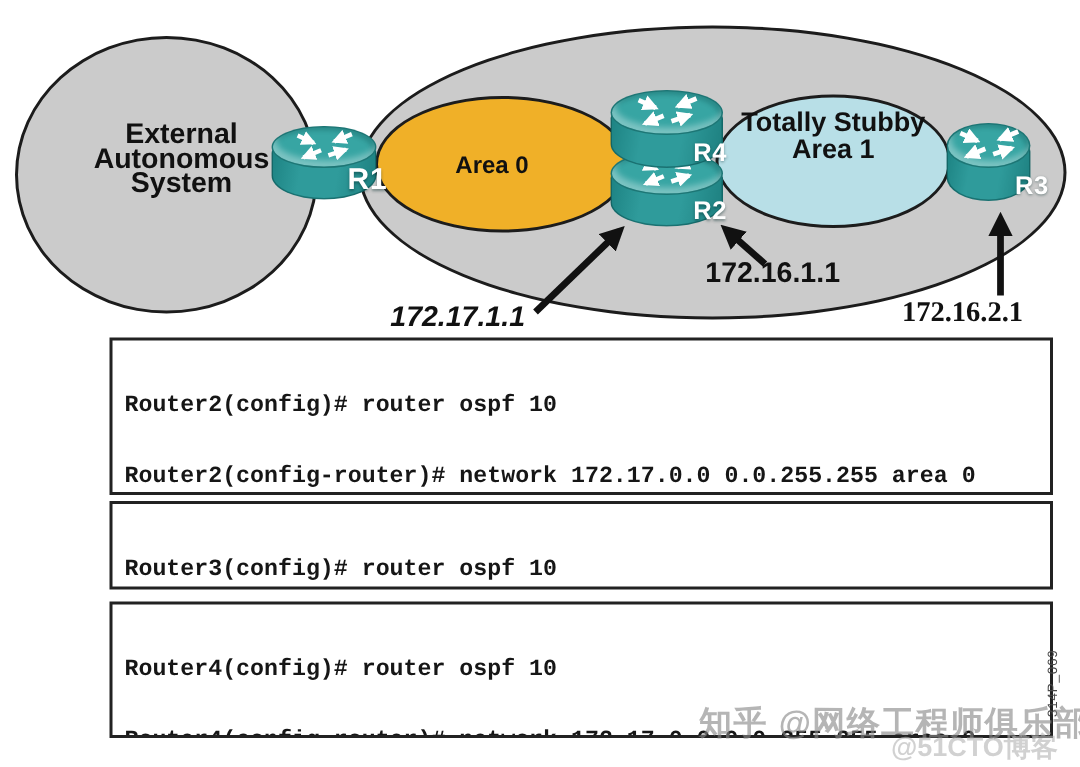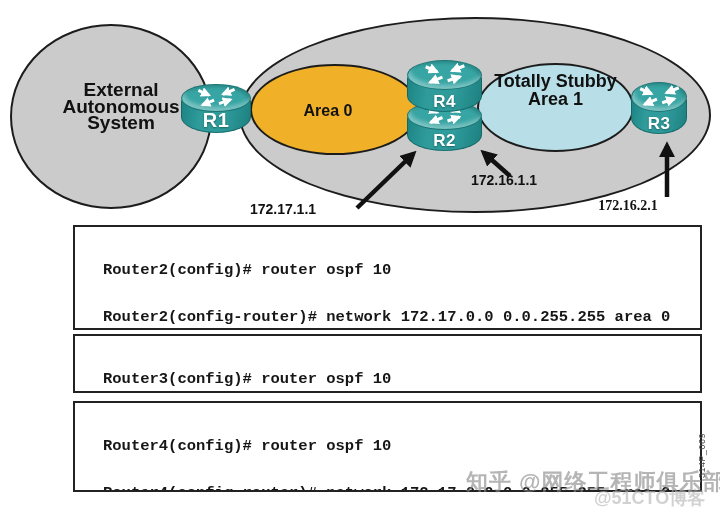--- a/index.html
+++ b/index.html
@@ -12,27 +12,27 @@
   .shape { position:absolute; border:2px solid #1c1c1c; border-radius:50%; }
   .external-circle { left:10px; top:24px; width:202px; height:185px; background:#cbcbcb; z-index:1; }
   .big-ellipse     { left:239px; top:17px; width:472px; height:196px; background:#cbcbcb; z-index:1; }
   .area0-ellipse   { left:250px; top:64px; width:170px; height:91px; background:#f0b028; z-index:2; }
   .area1-ellipse   { left:477px; top:63px; width:157px; height:89px; background:#b8dfe7; z-index:2; }
 
   .dlabel { position:absolute; color:#111; font-weight:bold; text-align:center; z-index:5; }
   .external-label { left:20px; top:82px; width:202px; font-size:19px; line-height:16.5px; }
   .area0-label    { left:252px; top:101px; width:140px; font-size:16px; line-height:20px;padding-left:12px; }
   .area1-label    { left:477px; top:72px; width:157px; font-size:18px; line-height:18px; }
-  .ip-label       { font-size:14px; z-index:6; white-space:nowrap; }
-  .ip-a { left:228px; top:201px; width:110px; }
+  .ip-label       { font-size:19px; z-index:6; white-space:nowrap;text-align:right; }
+  .ip-a { left:240px; top:201px; width:110px;font-style:italic; }
   .ip-b { left:448px; top:172px; width:112px; }
   .ip-c { left:574px; top:198px; width:108px;font-family:Liberation Serif, serif; }
 
   
-  .router { position:absolute; z-index:3; }
+  .router { position:absolute; z-index:3;padding-left:29px; }
   .r1 { left:181px; top:84px;  width:70px; height:49px; }
   .r2 { left:407px; top:101px; width:75px; height:50px; z-index:3; }
   .r4 { left:407px; top:60px;  width:75px; height:52px; z-index:4; }
   .r3 { left:631px; top:82px;  width:56px; height:52px; }
   .cyl-body {
     position:absolute; left:0; top:30%; width:100%; height:70%;
     background:linear-gradient(100deg,#1d8383 0%,#2f9b9b 28%,#2f9b9b 62%,#1d7f7f 100%);
     border:1px solid rgba(10,80,80,.55);
     border-radius:3px 3px 50% 50% / 3px 3px 16px 16px;
   }
@@ -49,21 +49,21 @@
   }
   .r1 .router-label { font-size:20px; bottom:1px; }
 
   .arrow-overlay { position:absolute; left:0; top:0; width:720px; height:511px; z-index:6; pointer-events:none; }
 
   
   .cbox {
     position:absolute; left:73px; width:629px; background:#fff; border:2px solid #222;
     font-family:"Liberation Mono","DejaVu Sans Mono",monospace; font-weight:bold;
     font-size:15.5px; line-height:15.8px; color:#161616;
-    padding:4px 0 2px 28px; white-space:pre; overflow:hidden; z-index:2;
+    padding:4px 0 2px 8px; white-space:pre; overflow:hidden; z-index:2;
   }
   .cbox1 { top:225px; height:105px; }
   .cbox2 { top:334px; height:59px;  }
   .cbox3 { top:401px; height:91px;  }
 
   
   .wm1 {
     position:absolute; left:466px; top:467px; z-index:9; white-space:nowrap;
     font-size:22px; font-weight:bold; color:rgba(135,135,135,.62); letter-spacing:1px;
   }

